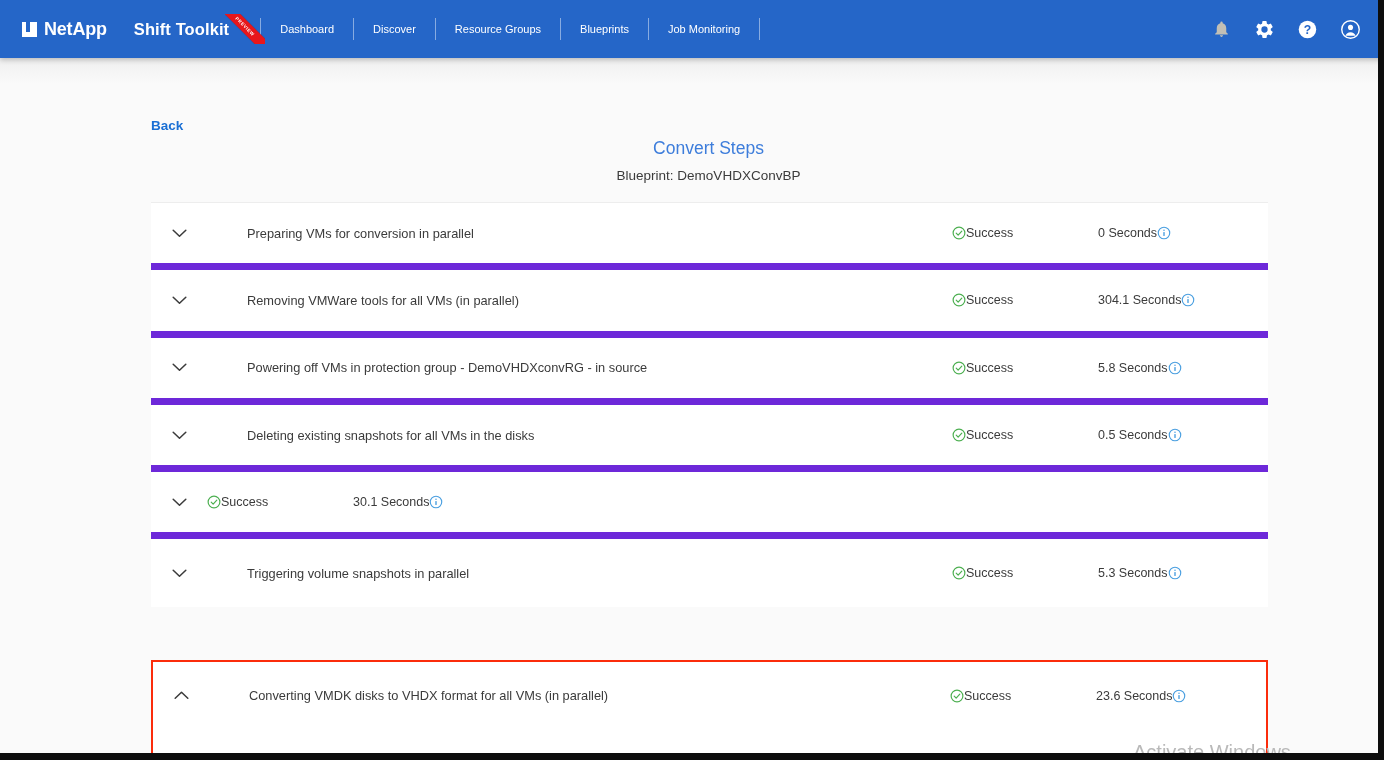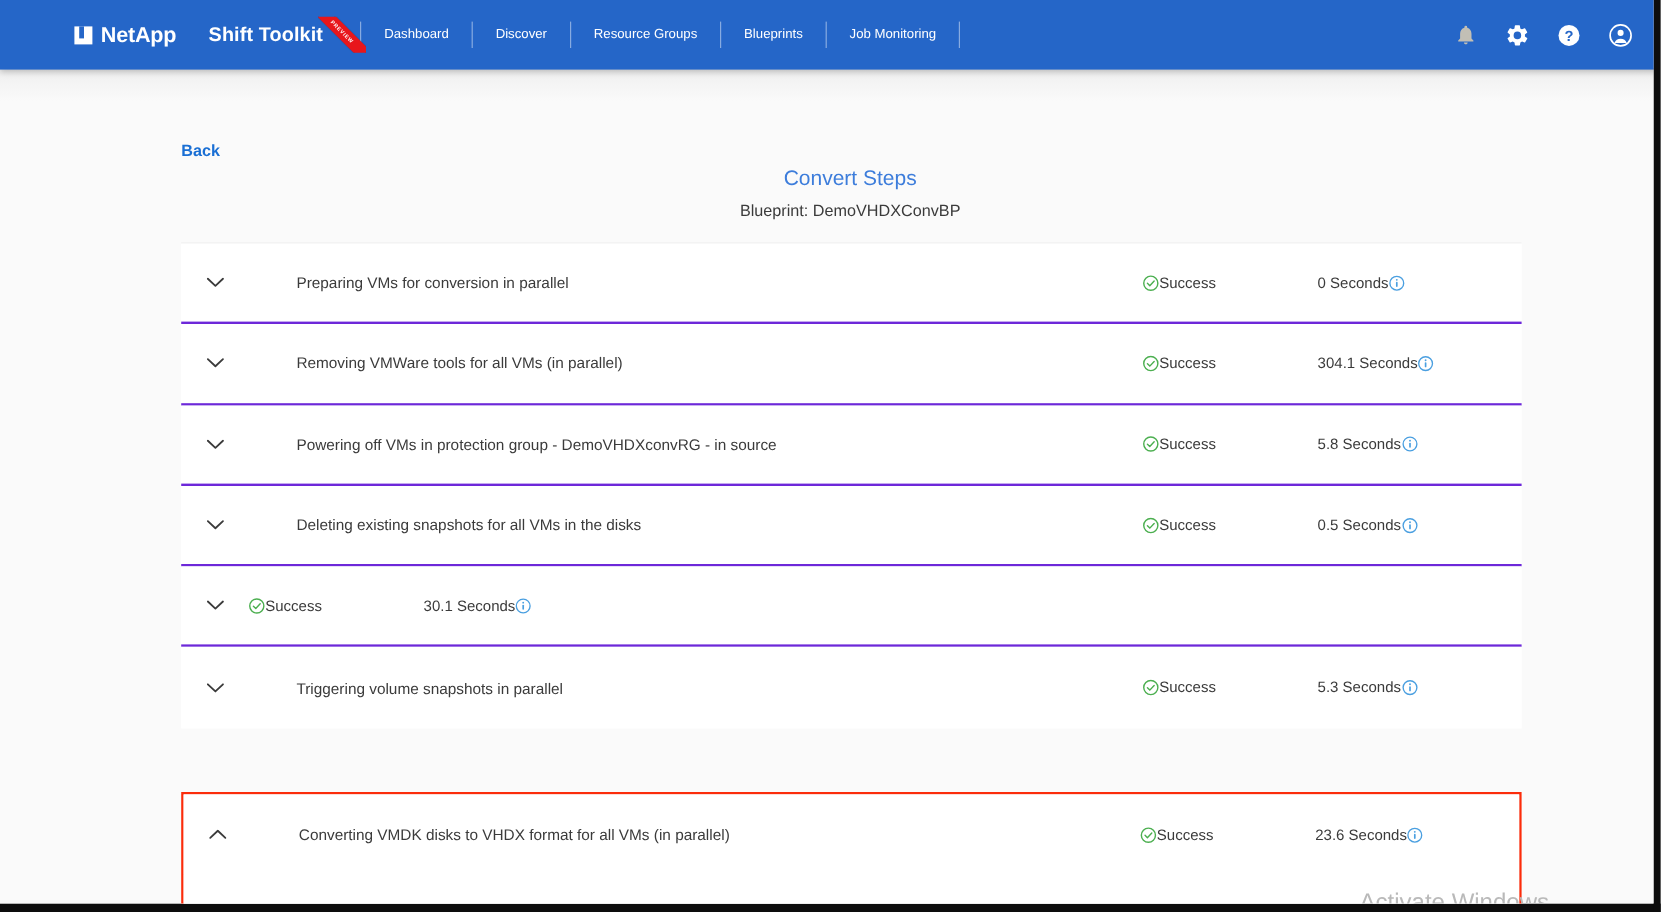--- a/index.html
+++ b/index.html
@@ -19,21 +19,20 @@
   }
 
   
   .navbar {
     position: absolute; top: 0; left: 0;
     width: 1384px; height: 58px;
     background: #2566c8;
     display: flex; align-items: center;
     box-shadow: 0 2px 5px rgba(0,0,0,0.22);
     z-index: 5;
-    padding-left: 40px;
   }
   .brand-netapp {
     display: flex; align-items: center;
     margin-left: 22px;
     color: #ffffff;
     font-size: 18px; font-weight: bold;
     letter-spacing: -0.2px;
   }
   .netapp-mark {
     width: 15px; height: 15px;
@@ -143,21 +142,21 @@
     position: absolute;
     left: 151px; top: 144px;
     width: 1117px;
     background: #ffffff;
     border-top: 1px solid #ededed;
   }
   .step-row {
     position: relative;
     height: 67.3px;
     display: flex; align-items: center;
-    border-bottom: 2px solid #6d28d9;
+    border-bottom: 7px solid #6d28d9;
     background: #ffffff;
   }
   .step-row.last { border-bottom: none; }
   .chev {
     width: 56px;
     display: flex; align-items: center; justify-content: center;
     flex: none;
     cursor: pointer;
   }
   .chev svg { display: block; }

